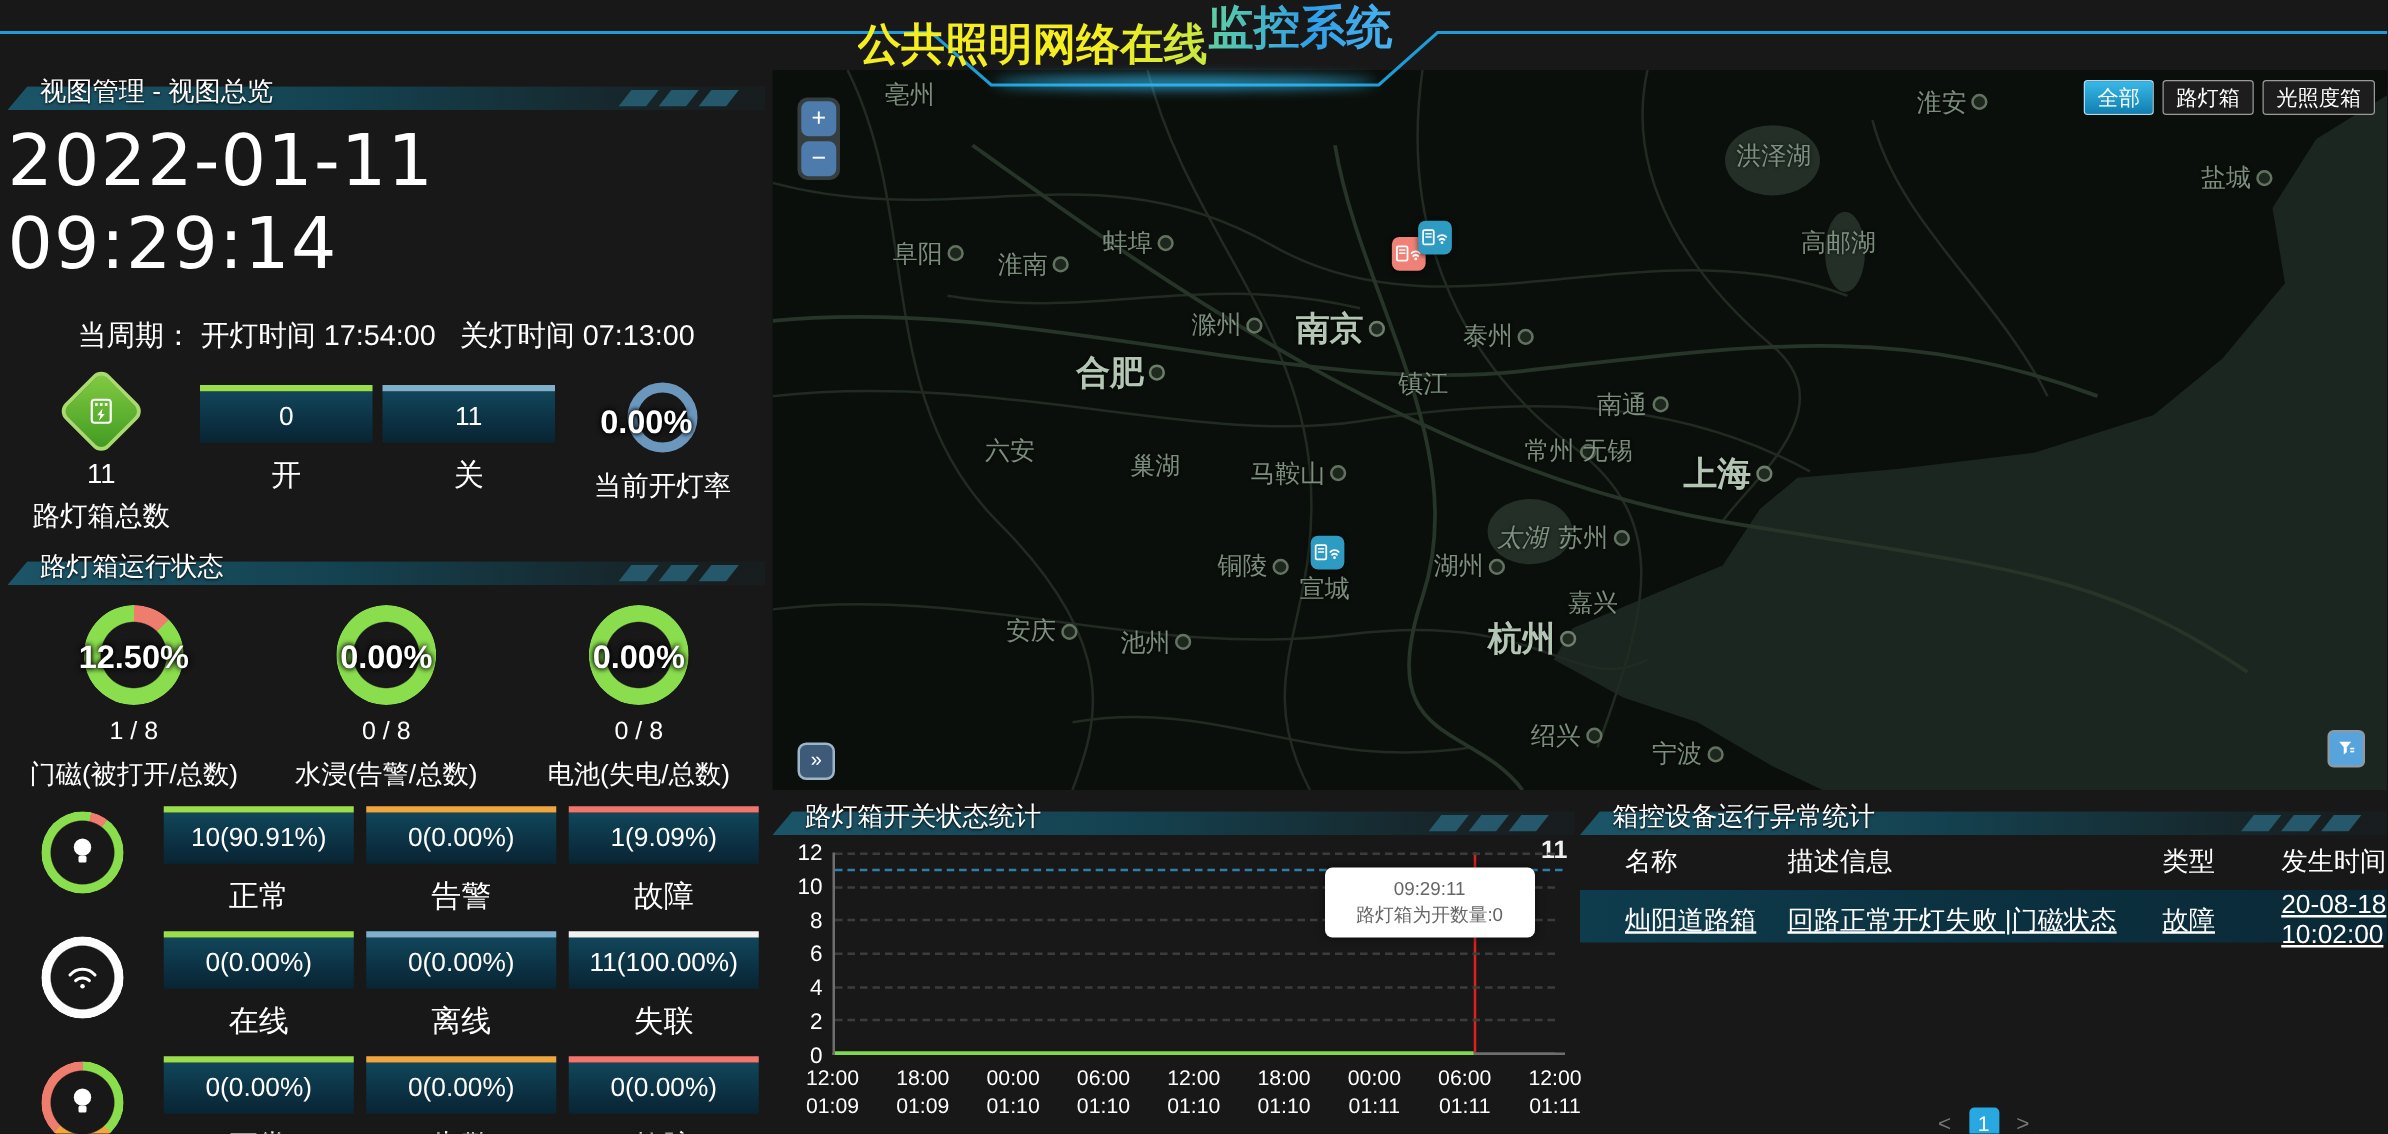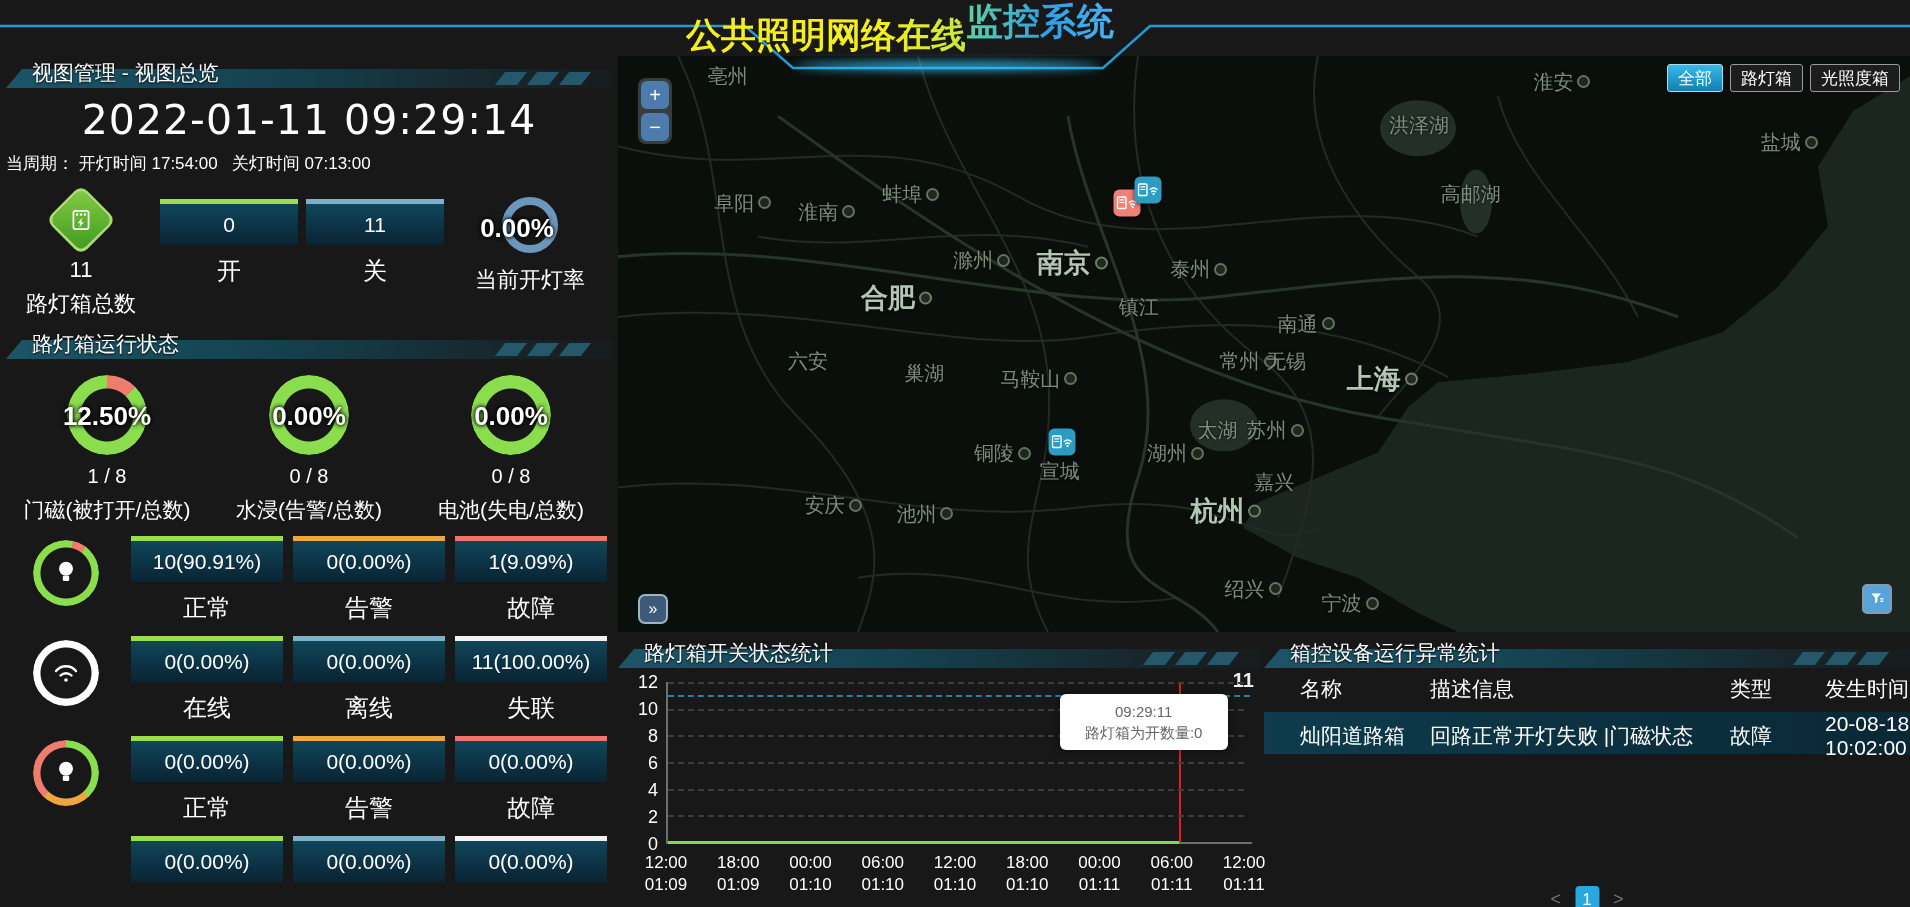--- a/index.html
+++ b/index.html
@@ -19,22 +19,22 @@
   .sec-header { position:relative; height:30px; }
   .sec-header .bar { position:absolute; left:0; right:0; bottom:0; height:19px;
     background:linear-gradient(90deg,#1c5568 0%,#14414f 45%,rgba(20,65,79,.12) 95%);
     clip-path:polygon(16px 0,100% 0,100% 100%,0 100%); }
   .sec-header .lbl { position:absolute; left:26px; bottom:1px; font-size:21px; color:#fff; text-shadow:0 1px 2px #000; white-space:nowrap; }
   .sec-header .stripes { position:absolute; right:26px; bottom:3px; display:flex; gap:10px; }
   .sec-header .stripes i { width:22px; height:13px; background:#26586b; transform:skewX(-38deg); }
 
   
   .left-panel { position:absolute; left:6px; top:58px; width:606px; bottom:0; }
-  .datetime { margin-top:8px; text-align:center; font-size:41px; font-family:"DejaVu Sans",sans-serif; letter-spacing:1px; }
-  .cycle { margin-top:8px; font-size:17px; white-space:nowrap; }
+  .datetime { margin-top:8px; font-size:57px; font-family:"DejaVu Sans",sans-serif; letter-spacing:1px; }
+  .cycle { margin-top:25px; text-align:center; font-size:23px; white-space:nowrap; }
   .totals-row { margin-top:14px; display:flex; align-items:flex-start; }
   .total-cell { width:150px; text-align:center; }
   .diamond { width:50px; height:50px; margin:6px auto 0; background:linear-gradient(135deg,#84cc43,#3f9a20); border:3px solid #a8da6e; border-radius:9px; transform:rotate(45deg); display:flex; align-items:center; justify-content:center; }
   .diamond svg { transform:rotate(-45deg); }
   .total-count { margin-top:12px; font-size:22px; }
   .total-label { margin-top:6px; font-size:22px; }
   .switch-cell { width:138px; margin:10px 4px 0 4px; text-align:center; }
   .vbox { height:46px; background:linear-gradient(180deg,#11465a 0%,#0b2f41 65%,#092432 100%); border-top:5px solid; display:flex; align-items:center; justify-content:center; font-size:21px; }
   .vbox.green { border-color:#9ade4b; }
   .vbox.blue  { border-color:#7fb0cb; }
@@ -101,21 +101,21 @@
   .current-line { position:absolute; left:88.7%; top:0; bottom:0; width:2px; background:#e02020; }
   .axis-ext { position:absolute; left:88.7%; right:-8px; bottom:-2px; height:2px; background:#6e6e6e; }
   .ctooltip { position:absolute; left:68%; top:12px; width:168px; background:#fff; border-radius:6px; padding:7px 6px; text-align:center; color:#666; font-size:15px; line-height:21px; box-shadow:0 0 8px rgba(0,0,0,.5); z-index:5; }
   .x-axis { position:absolute; left:48px; right:16px; top:170px; height:46px; }
   .xtick { position:absolute; transform:translateX(-50%); text-align:center; font-size:17px; line-height:22px; white-space:nowrap; }
 
   
   .table-panel { position:absolute; left:1264px; top:638px; right:0; bottom:0; }
   .tbl-head, .tbl-row { display:grid; grid-template-columns:130px 300px 95px 1fr; padding-left:36px; align-items:center; }
   .tbl-head { height:42px; font-size:21px; }
-  .tbl-row { height:42px; margin-top:2px; font-size:21px; background:linear-gradient(90deg,#0e3c4c 0%,#0b2f3e 60%,#0a2836 100%); }
+  .tbl-row { height:42px; margin-top:2px; font-size:21px; background:linear-gradient(90deg,#0e3c4c 0%,#0b2f3e 60%,#0a2836 100%);text-decoration:underline; }
   .pager { position:absolute; left:50%; transform:translateX(-50%); bottom:-6px; display:flex; align-items:center; gap:14px; }
   .pager .pg-arrow { color:#777; font-size:18px; cursor:pointer; }
   .pager .pg-num { width:24px; height:27px; background:#29a7e1; color:#fff; border-radius:4px; font-size:17px; display:flex; align-items:center; justify-content:center; cursor:pointer; }
 </style>
 </head>
 <body>
 
 <div class="screen">
 
   <div class="banner">
@@ -346,21 +346,21 @@
         <span class="city dotted" style="left: 44.3%; top: 37%;">泰州</span>
         <span class="city" style="left: 40.3%; top: 43.5%;">镇江</span>
         <span class="city major dotted" style="left: 20.9%; top: 42%;">合肥</span>
         <span class="city dotted" style="left: 52.6%; top: 46.5%;">南通</span>
         <span class="city dotted" style="left: 44.7%; top: 53%; margin-left: 44px;">常州</span>
         <span class="city" style="left: 51.7%; top: 53%;">无锡</span>
         <span class="city major dotted" style="left: 58.5%; top: 56%;">上海</span>
         <span class="city" style="left: 14.7%; top: 53%;">六安</span>
         <span class="city" style="left: 23.7%; top: 55%;">巢湖</span>
         <span class="city dotted" style="left: 31.9%; top: 56%;">马鞍山</span>
-        <span class="city" style="left: 46.4%; top: 65%;">太湖</span>
+        <span class="city" style="left: 46.4%; top: 65%; font-style: italic;">太湖</span>
         <span class="city dotted" style="left: 50.2%; top: 65%;">苏州</span>
         <span class="city dotted" style="left: 29.1%; top: 69%;">铜陵</span>
         <span class="city" style="left: 34.2%; top: 72%;">宣城</span>
         <span class="city dotted" style="left: 42.5%; top: 69%; font-family: Liberation Serif, serif;">湖州</span>
         <span class="city" style="left: 50.8%; top: 74%;">嘉兴</span>
         <span class="city dotted" style="left: 16%; top: 78%;">安庆</span>
         <span class="city dotted" style="left: 23.1%; top: 79.5%;">池州</span>
         <span class="city major dotted" style="left: 46.4%; top: 79%;">杭州</span>
         <span class="city dotted" style="left: 48.5%; top: 92.5%;">绍兴</span>
         <span class="city dotted" style="left: 56%; top: 95%;">宁波</span>

